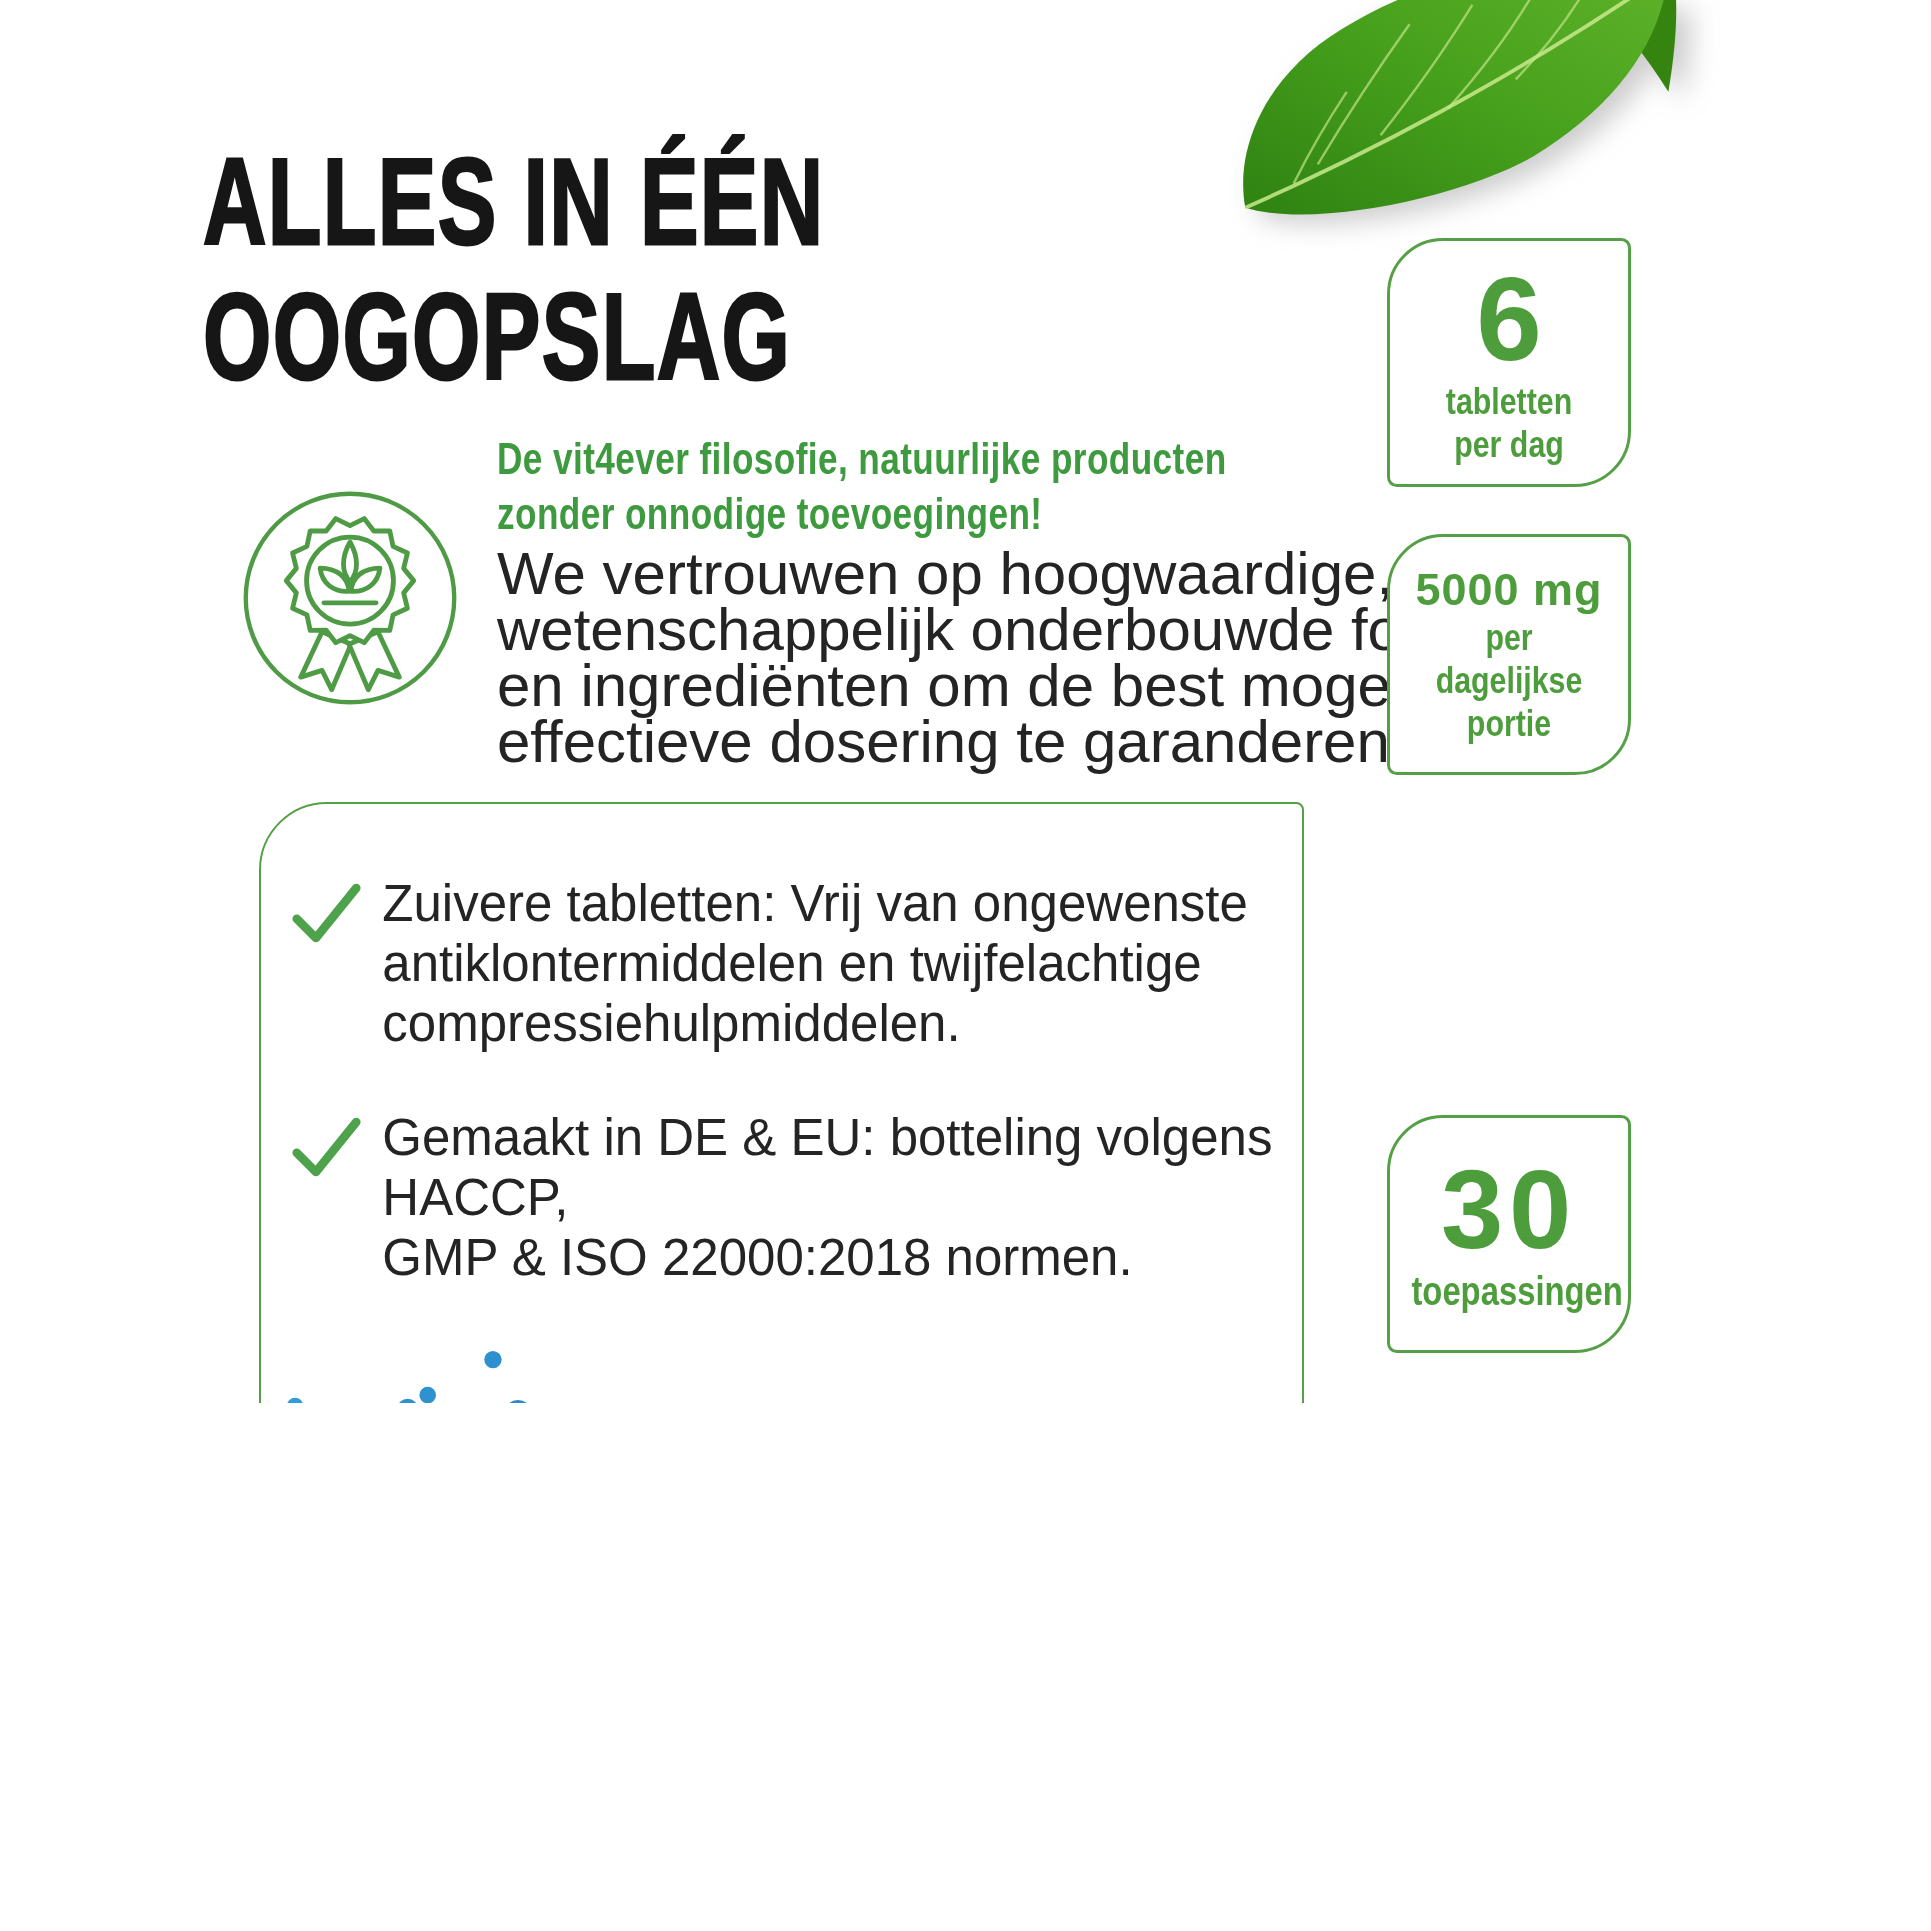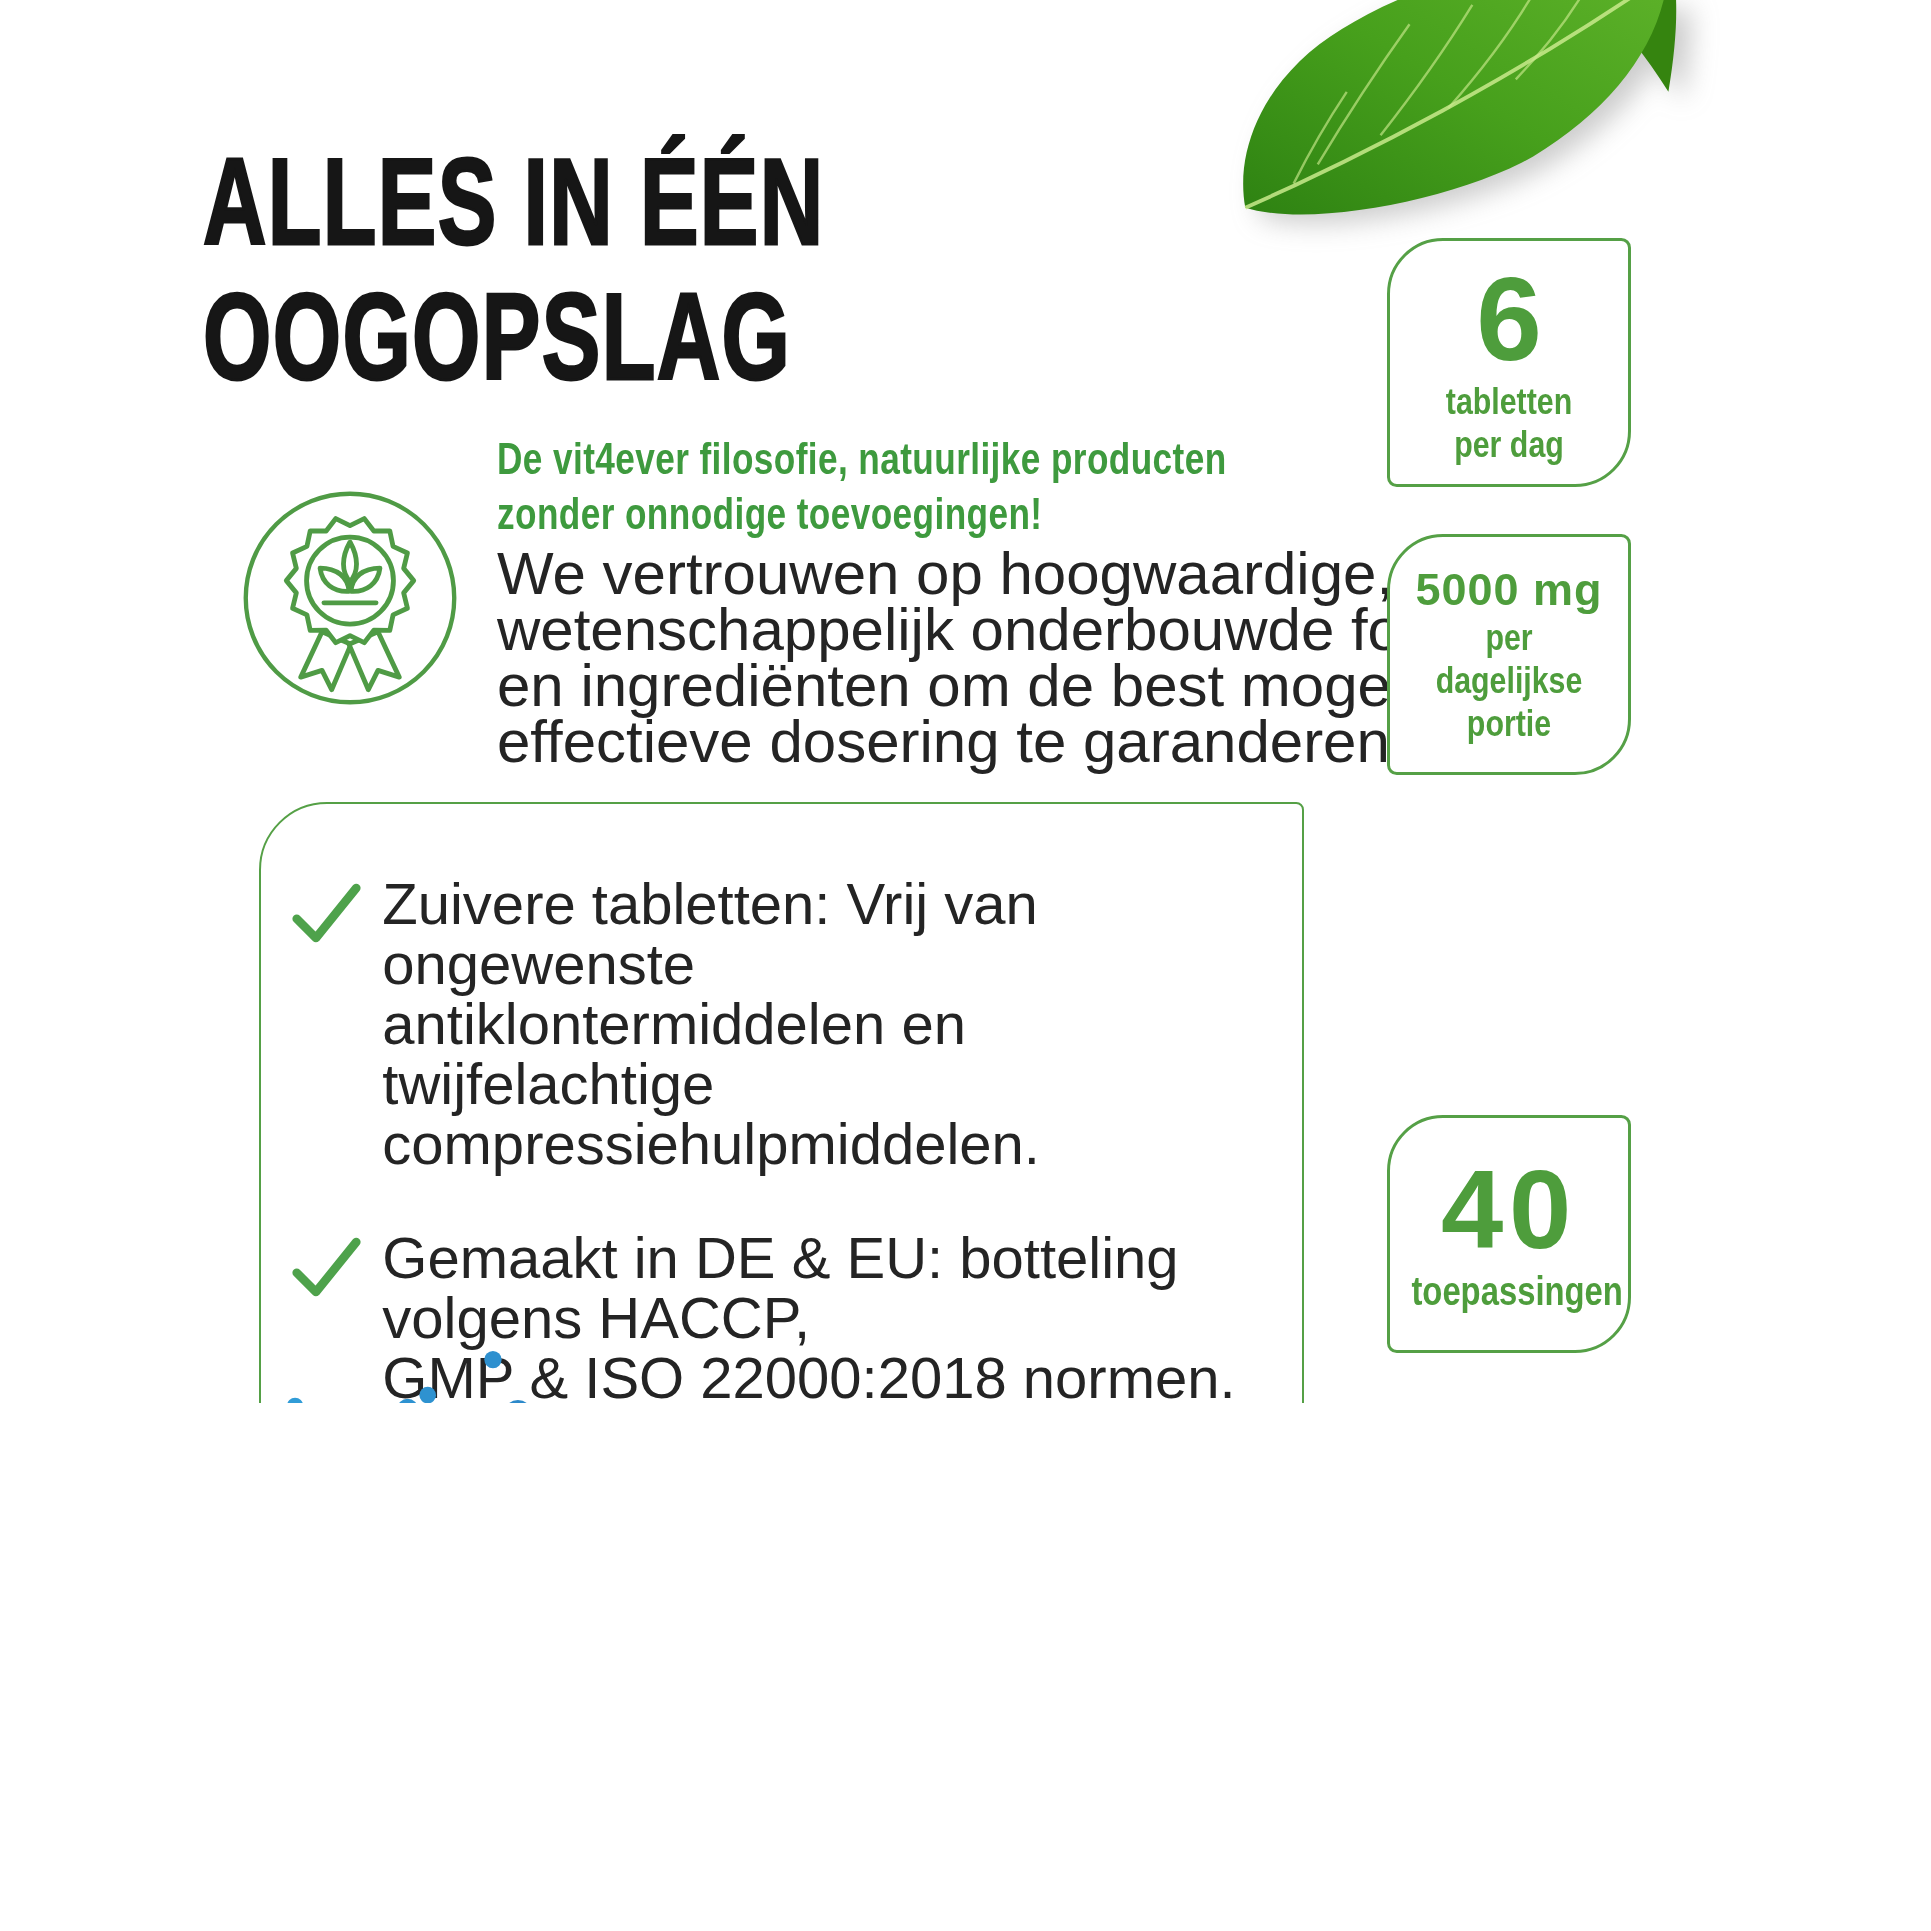--- a/index.html
+++ b/index.html
@@ -19,21 +19,21 @@
   .phil-body{position:absolute;left:497px;top:546px;font-size:60px;line-height:56px;
              color:var(--text);white-space:pre-line;}
 
   
   .check-panel{position:absolute;left:259px;top:802px;width:1045px;height:817px;
                border:2.9px solid var(--green_border);border-radius:68px 7.7px 68px 7.7px;
                box-sizing:border-box;padding:70px 29px 0 29px;
                display:flex;flex-direction:column;gap:54px;background:#fff;z-index:1;}
   .check-item{display:flex;align-items:flex-start;}
   .check-ic{flex:0 0 73px;margin:5.8px 19.3px 0 0;}
-  .check-text{font-size:58px;line-height:60px;color:var(--text);white-space:pre-line;}
+  .check-text{font-size:51px;line-height:60px;color:var(--text);white-space:pre-line;}
 
   
   .badge-box{position:absolute;left:1387px;width:244px;box-sizing:border-box;background:#fff;
              border:3.9px solid var(--green_border);border-radius:56px 9.7px 56px 9.7px;
              display:flex;flex-direction:column;align-items:center;justify-content:center;
              text-align:center;z-index:2;}
   .big-num{font-size:118px;font-weight:800;color:var(--green_text);line-height:1.02;}
   .big-num.mg{font-size:45px;letter-spacing:1px;line-height:1.15;}
   .big-num.fifty{font-size:112px;letter-spacing:5.8px;}
   .badge-small{font-size:37px;font-weight:700;color:var(--green_text);line-height:43px;
@@ -191,21 +191,21 @@
   </div>
 
   <div class="badge-box" style="top:534px;height:241px;">
     <div class="big-num mg">5000 mg</div>
     <div class="badge-small">per dagelijkse
 portie</div>
   </div>
 
 
   <div class="badge-box" style="top:1115px;height:238px;">
-    <div class="big-num fifty">40</div>
+    <div class="big-num fifty">30</div>
     <div class="badge-small mid">toepassingen</div>
   </div>
 
   <div class="badge-box" style="top:1404px;height:243px;">
     <div class="tablet-wrap">
       <svg width="183" height="97" viewBox="0 0 190 100">
         <defs>
           <linearGradient id="tg" x1="0" y1="0" x2="0" y2="1">
             <stop offset="0" stop-color="#ffffff"></stop>
               <stop offset="1" stop-color="#ececec"></stop>

